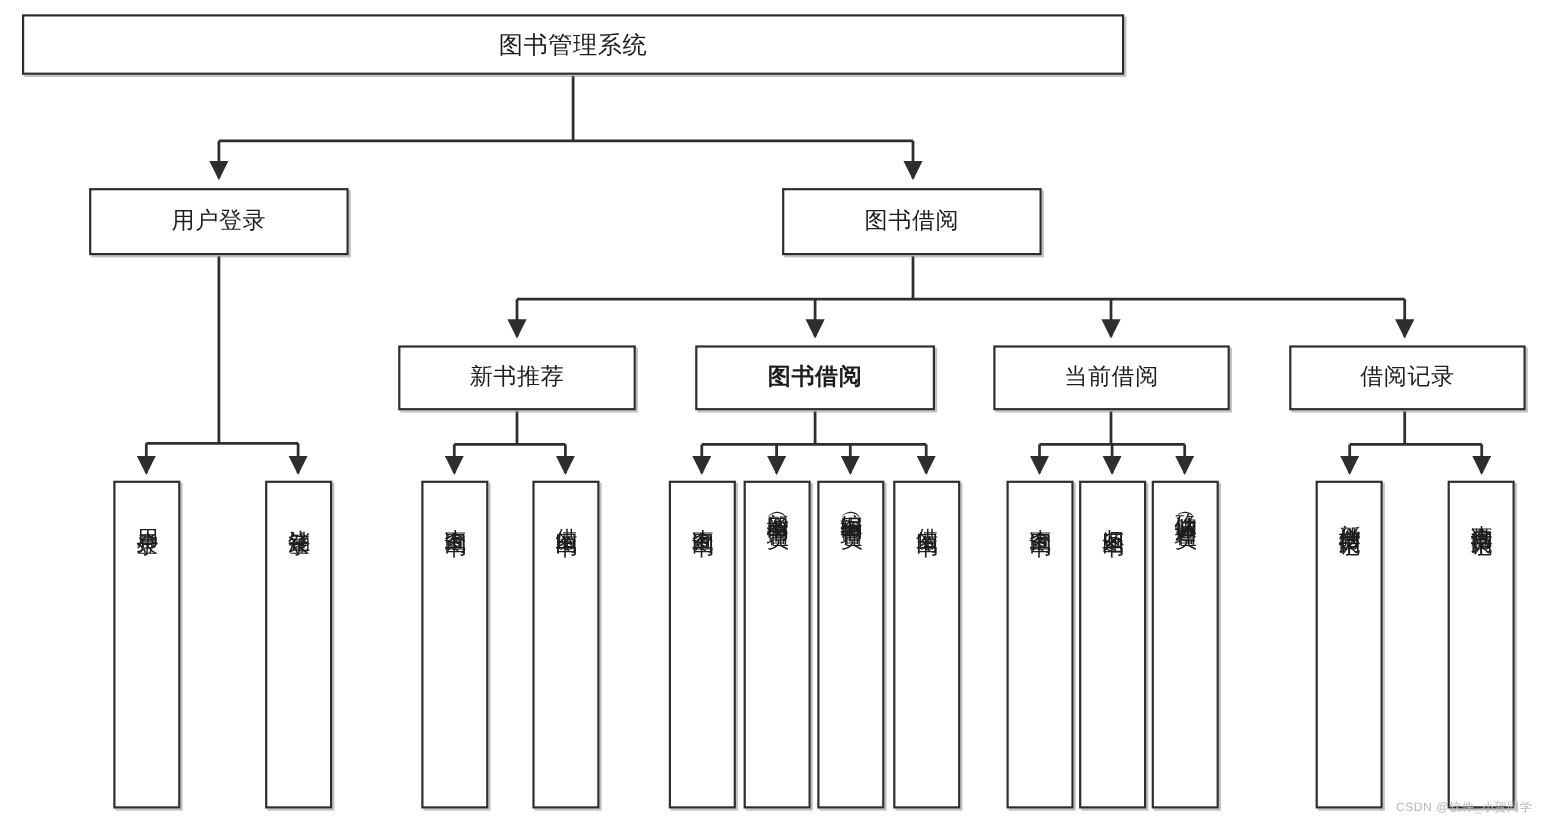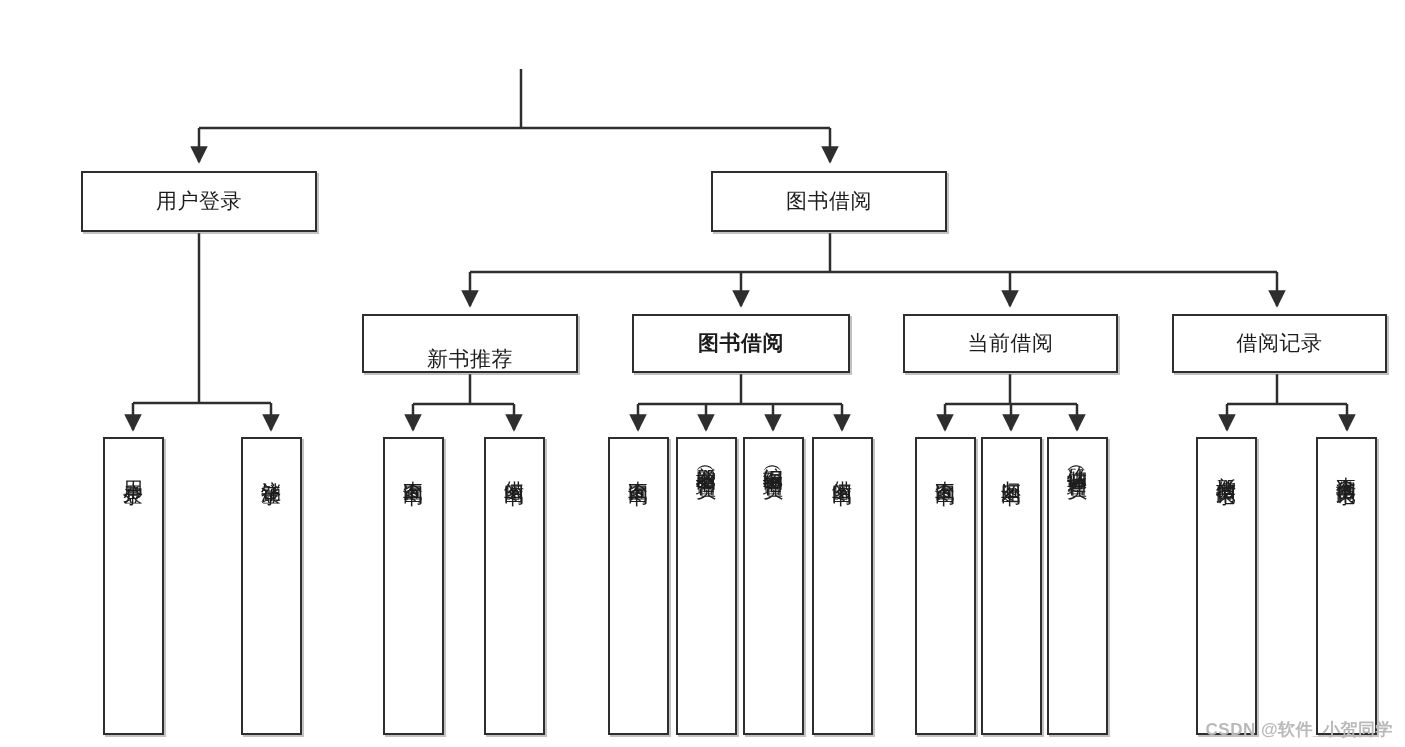--- a/index.html
+++ b/index.html
@@ -56,26 +56,25 @@
     line-height: 1.30;
     letter-spacing: 2px;
     white-space: normal;
     text-align: left;
   }
   .node.root .label { font-size: 22px; }
   .watermark {
     position: absolute;
     right: 12px;
     bottom: 6px;
-    font-size: 17px;
+    font-size: 11px;
     color: #b9b9b9;
     letter-spacing: 0.5px;
     white-space: nowrap;
     user-select: none;
-    font-weight: bold;
   }
 </style>
 </head>
 <body>
 
 <div id="canvas">
 
   <svg class="edges" viewBox="0 0 1405 747">
     <defs>
       <marker id="arrow" viewBox="0 0 10 10" refX="9" refY="5" markerWidth="7" markerHeight="7" orient="auto-start-reverse">
@@ -119,29 +118,32 @@
       <path d="M 1011 404 L 1011 430" marker-end="url(#arrow)"></path>
       <path d="M 1077 404 L 1077 430" marker-end="url(#arrow)"></path>
 
       <path d="M 1277 374 L 1277 404"></path>
       <path d="M 1227 404 L 1347 404"></path>
       <path d="M 1227 404 L 1227 430" marker-end="url(#arrow)"></path>
       <path d="M 1347 404 L 1347 430" marker-end="url(#arrow)"></path>
     </g>
   </svg>
 
+  <div class="node root" style="left:20px; top:13px; width:1002px; height:55px;">
+    <span class="label">图书管理系统</span>
+  </div>
 
   <div class="node" style="left:81px; top:171px; width:236px; height:61px;">
     <span class="label">用户登录</span>
   </div>
   <div class="node" style="left:711px; top:171px; width:236px; height:61px;">
     <span class="label">图书借阅</span>
   </div>
 
-  <div class="node" style="left:362px; top:314px; width:216px; height:59px;align-items:flex-end;">
+  <div class="node" style="left:362px; top:314px; width:216px; height:59px;">
     <span class="label">新书推荐</span>
   </div>
   <div class="node" style="left:632px; top:314px; width:218px; height:59px;font-weight:bold;">
     <span class="label">图书借阅</span>
   </div>
   <div class="node" style="left:903px; top:314px; width:215px; height:59px;">
     <span class="label">当前借阅</span>
   </div>
   <div class="node" style="left:1172px; top:314px; width:215px; height:59px;">
     <span class="label">借阅记录</span>

